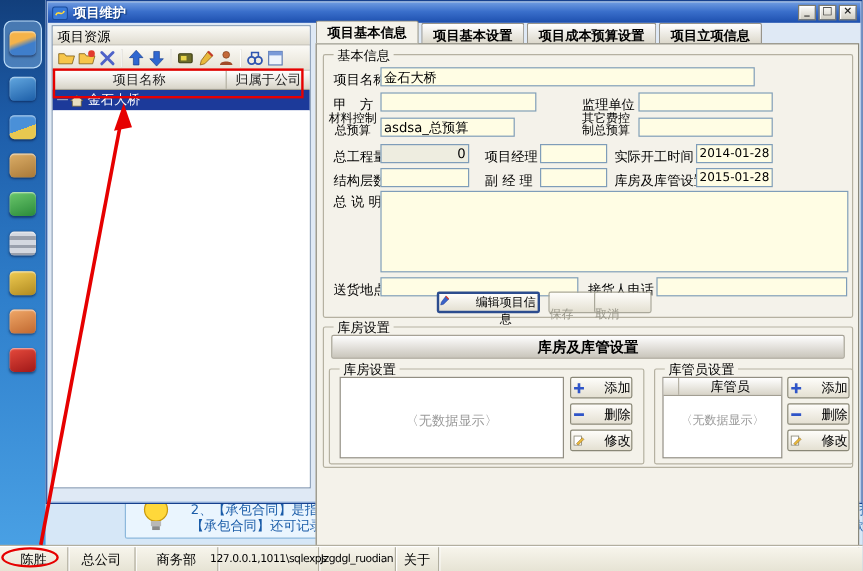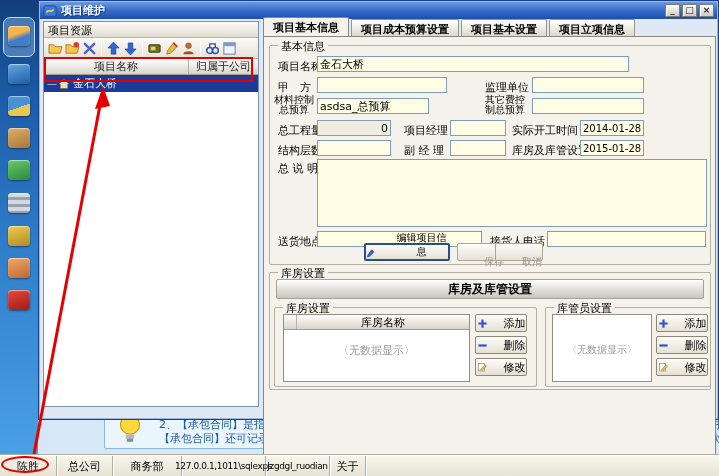--- a/index.html
+++ b/index.html
@@ -60,21 +60,21 @@
   .fieldset { position:absolute; border:1px solid #b5b1a1; border-radius:2px; }
   .legend { position:absolute; top:-7px; left:8px; background:#f4f2ea; padding:0 3px; font-size:11px; }
   .lbl { position:absolute; white-space:nowrap; font-size:11px; }
   .lbl2 { position:absolute; font-size:10px; line-height:10px; text-align:center; white-space:nowrap; }
   .fld { position:absolute; height:16px; border:1px solid #7f9db9; background:#fffde4;
     font-family:inherit; font-size:11px; padding:0 2px; }
   .fld.dis { background:#eeede0; color:#000; }
   .fld.num { text-align:right; }
   .fld.date { font-size:10px; }
   textarea.fld { resize:none; overflow:hidden; }
-  .xp-btn { position:absolute; height:18px; display:flex; align-items:flex-end; justify-content:center;
+  .xp-btn { position:absolute; height:18px; display:flex; align-items:flex-start; justify-content:center;
     gap:19px; background:linear-gradient(180deg,#fefdfa,#e4e0d2); border:1px solid #8a8877;
     border-radius:2px; font-family:inherit; font-size:10px; color:#000; }
   .xp-btn.default { border:2px solid #2c4c8e; }
   .xp-btn.disabled { color:#9b998c; border-color:#aaa89a;flex-direction:column; }
   .banner { position:absolute; height:20px; display:flex; align-items:center; justify-content:center;
     background:linear-gradient(180deg,#fefefe,#c9c5bb); border:1px solid #a6a296; border-radius:2px;
     font-size:12px; font-weight:bold; }
   .subgroup { position:absolute; border:1px solid #b5b1a1; border-radius:2px; }
   .mini-grid { position:absolute; border:1px solid #928e82; background:#fff; }
   .mg-head { height:15px; display:flex; background:linear-gradient(180deg,#ffffff,#d8d4c8);
@@ -220,22 +220,22 @@
           <path d="M1 8 L8 2 L15 8 L13 8 L13 14 L3 14 L3 8 Z" fill="#e8dfc0" stroke="#6a5a30" stroke-width="0.8"></path>
         </svg>
         <span>金石大桥</span>
       </div>
       <div class="lp-fill"></div>
     </div>
 
     <div class="right-panel">
       <div class="tabs">
         <div class="tab active">项目基本信息</div>
+        <div class="tab">项目基本设置</div>
         <div class="tab">项目成本预算设置</div>
-        <div class="tab">项目基本设置</div>
         <div class="tab">项目立项信息</div>
       </div>
       <div class="tab-content">
 
         <div class="fieldset" style="left:5px;top:8px;width:442px;height:220px;">
           <span class="legend">基本信息</span>
         </div>
         <span class="lbl" style="left:14px;top:22px;">项目名称*</span>
         <input class="fld" style="left: 53px; top: 19px; width: 312px;" value="金石大桥">
         <span class="lbl" style="left:14px;top:43px;">甲　方</span>
@@ -290,24 +290,20 @@
         </button>
 
         <div class="fieldset" style="left:5px;top:235px;width:442px;height:118px;">
           <span class="legend">库房设置</span>
         </div>
         <div class="banner" style="left:12px;top:242px;width:428px;">库房及库管设置</div>
 
         <div class="subgroup" style="left:10px;top:270px;width:263px;height:80px;">
           <span class="legend" style="background:#f4f2ea;">库房设置</span>
           <div class="mini-grid" style="left:8px;top:6px;width:187px;height:68px;">
-            <div class="mg-head">
-              <div class="mg-ind"></div>
-              <div class="mg-title">库房名称</div>
-            </div>
             <div class="mg-empty">〈无数据显示〉</div>
           </div>
           <button class="sq-btn" style="left:200px;top:6px;">
             <svg viewBox="0 0 16 16">
                 <path d="M8 2 V14 M2 8 H14" stroke="#2f55c8" stroke-width="3.2"></path>
               </svg>
             <span>添加</span>
           </button>
           <button class="sq-btn" style="left:200px;top:28px;">
             <svg viewBox="0 0 16 16">
@@ -320,20 +316,24 @@
                 <rect x="2" y="2" width="9" height="11" fill="#fff" stroke="#8a8877"></rect>
                 <path d="M7 13 L14 6 L12 4 L5 11 Z" fill="#e8b93c" stroke="#7a5210" stroke-width="0.5"></path>
               </svg>
             <span>修改</span>
           </button>
         </div>
 
         <div class="subgroup" style="left:281px;top:270px;width:166px;height:80px;">
           <span class="legend" style="background:#f4f2ea;">库管员设置</span>
           <div class="mini-grid" style="left:6px;top:6px;width:100px;height:68px;">
+            <div class="mg-head">
+              <div class="mg-ind"></div>
+              <div class="mg-title">库管员</div>
+            </div>
             <div class="mg-empty" style="font-size:10px;">〈无数据显示〉</div>
           </div>
           <button class="sq-btn" style="left:110px;top:6px;width:52px;">
             <svg viewBox="0 0 16 16">
                 <path d="M8 2 V14 M2 8 H14" stroke="#2f55c8" stroke-width="3.2"></path>
               </svg>
             <span>添加</span>
           </button>
           <button class="sq-btn" style="left:110px;top:28px;width:52px;">
             <svg viewBox="0 0 16 16">

